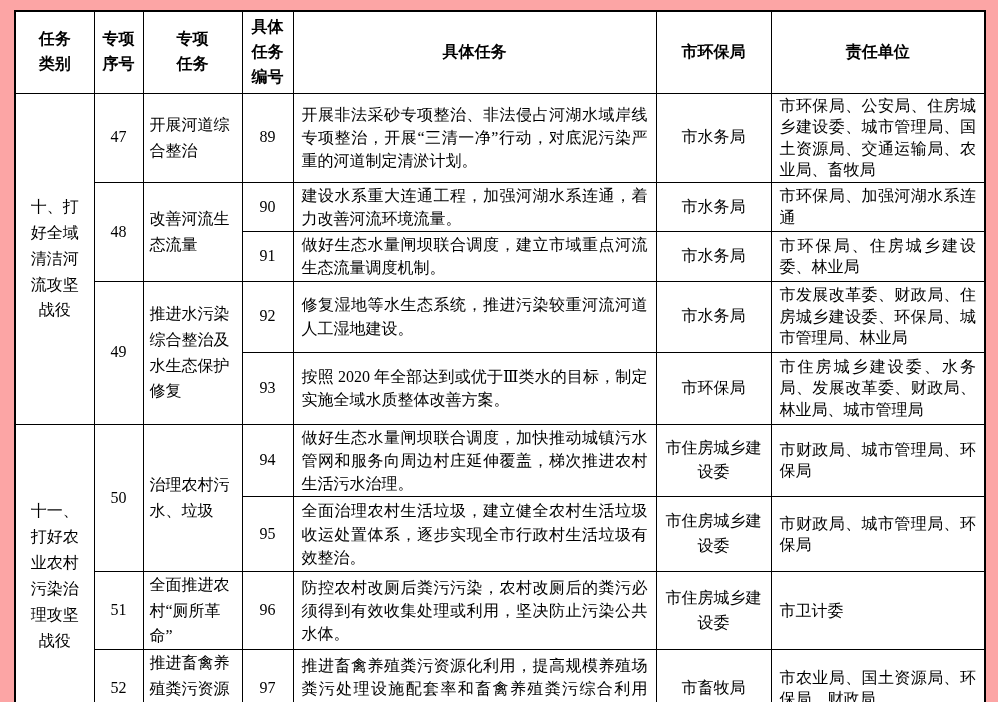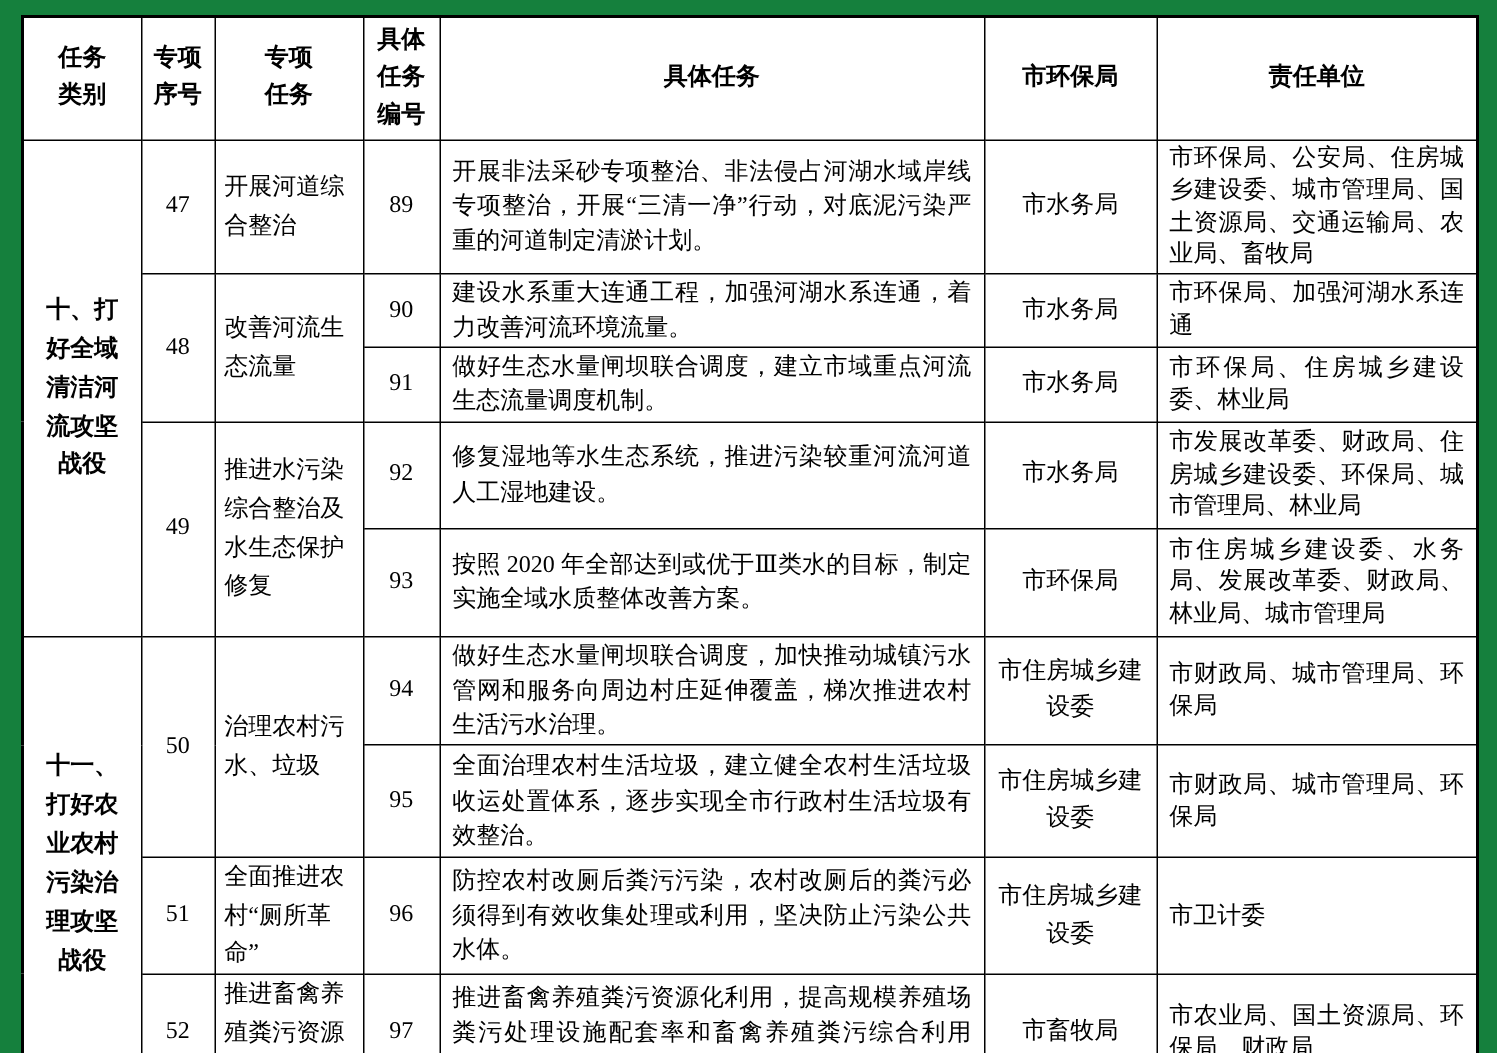--- a/index.html
+++ b/index.html
@@ -4,21 +4,21 @@
 <style>
   html, body {
     margin: 0;
     padding: 0;
     background: #ffffff;
   }
   .page {
     position: relative;
     width: 998px;
     height: 702px;
-    background: #15803d;
+    background: #fca5a5;
     font-family: "Liberation Serif", "DejaVu Serif", serif;
     color: #000000;
     overflow: hidden;
   }
   table.task-table {
     position: absolute;
     left: 14px;
     top: 10px;
     width: 970px;
     border-collapse: collapse;
@@ -33,21 +33,21 @@
     overflow: hidden;
   }
   .task-table th {
     font-weight: bold;
     text-align: center;
     white-space: pre-line;
     line-height: 1.55;
     padding: 0;
   }
   td.cat {
-    font-weight: bold;
+    font-weight: normal;
     text-align: center;
     line-height: 1.62;
     padding: 8px 14px;
   }
   td.num {
     text-align: center;
     line-height: 1.4;
     padding: 0;
   }
   td.tname {

